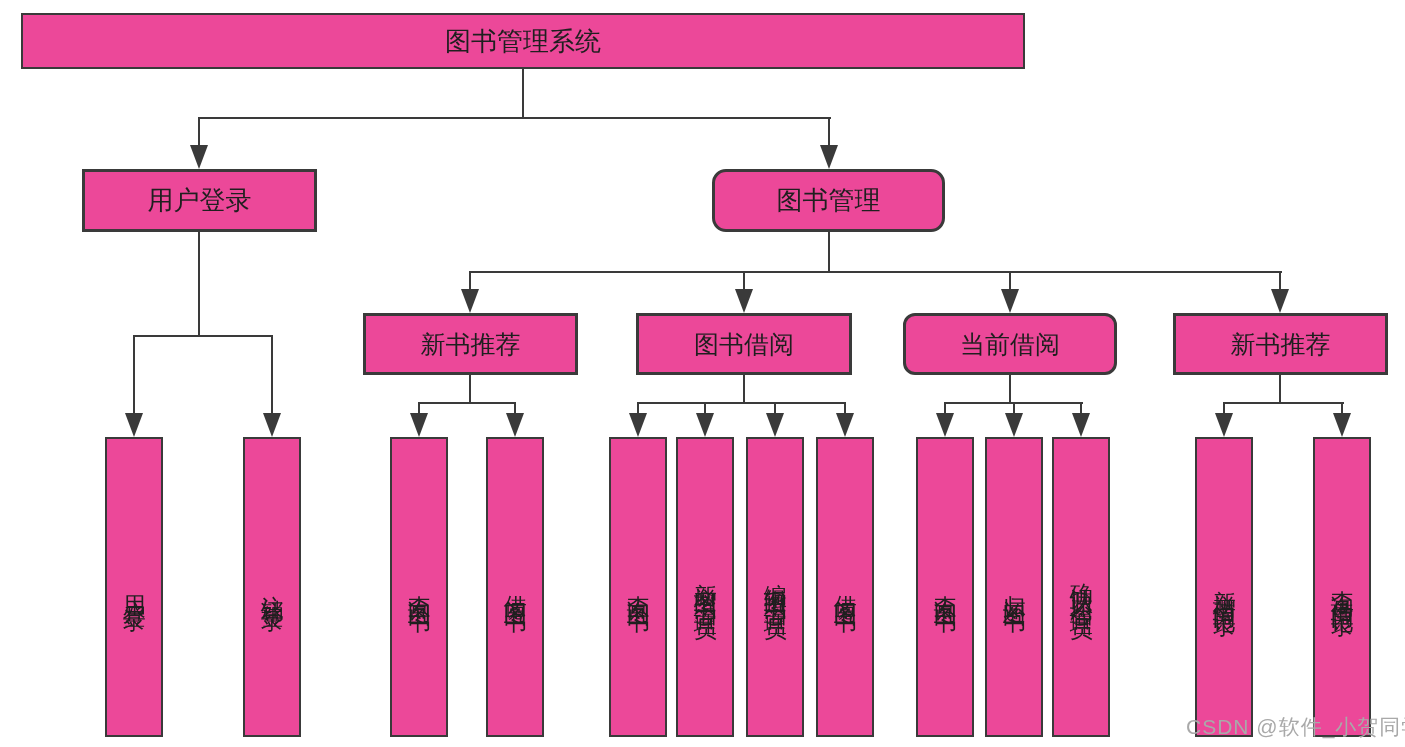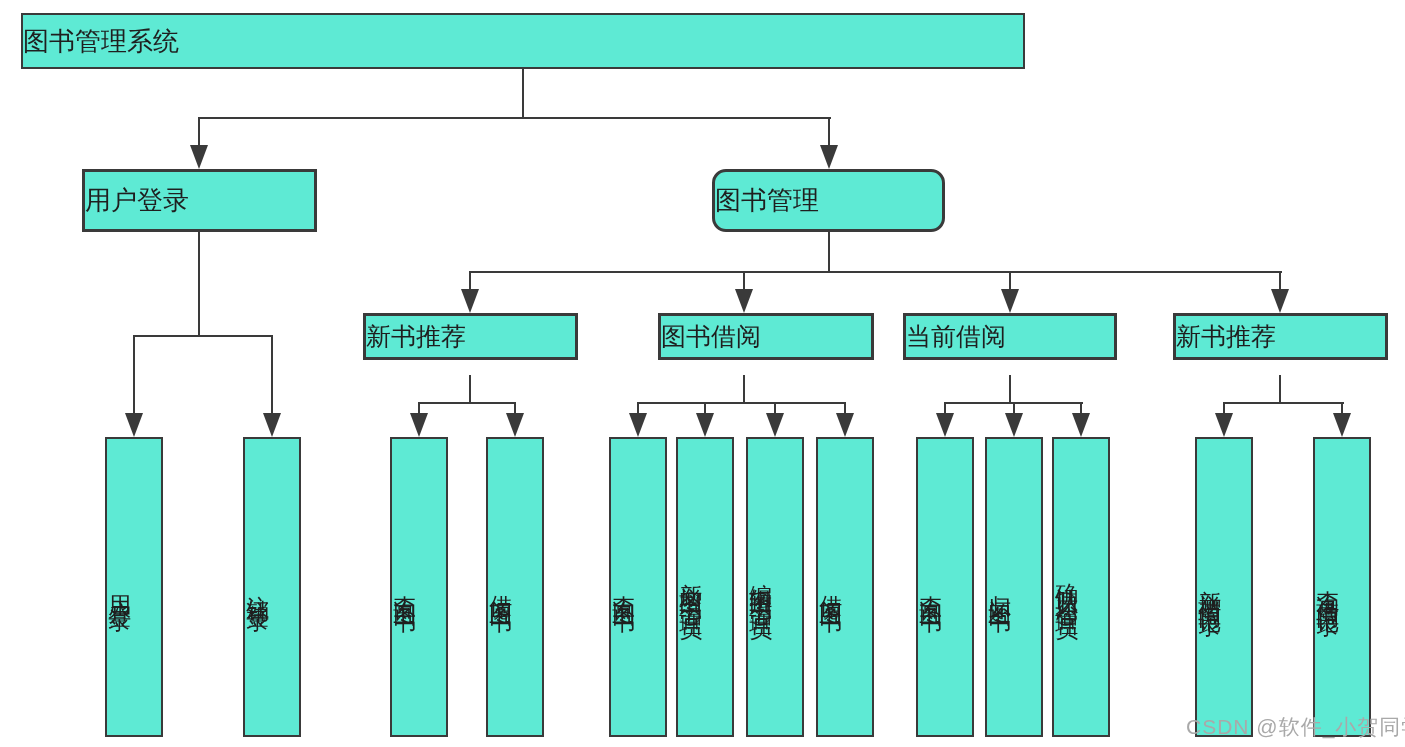--- a/index.html
+++ b/index.html
@@ -10,29 +10,30 @@
     --bg: #ffffff;
   }
   * { margin: 0; padding: 0; box-sizing: border-box; }
   html, body { width: 1405px; height: 747px; background: var(--bg); overflow: hidden; }
   body { font-family: "Liberation Sans", "DejaVu Sans", sans-serif; color: var(--text); }
   #canvas { position: relative; width: 1405px; height: 747px; background: var(--bg); }
 
   
   .node {
     position: absolute;
-    background: #5eead4;
+    background: #ec4899;
     border: 2px solid var(--line);
     display: flex;
     align-items: center;
+    justify-content: center;
     text-align: center;
   }
   .node.lv1 { left: 21px; top: 13px; width: 1004px; height: 56px; font-size: 26px; }
   .node.lv2 { top: 169px; height: 63px; border-width: 3px; font-size: 26px; }
-  .node.lv3 { top: 313px; height: 47px; border-width: 3px; font-size: 25px; }
+  .node.lv3 { top: 313px; height: 62px; border-width: 3px; font-size: 25px; }
   .node.leaf { top: 437px; width: 58px; height: 300px; border-width: 2px; }
   .leaf .vtext {
     writing-mode: vertical-rl;
     text-orientation: mixed;
     font-size: 23px;
     letter-spacing: 5px;
     line-height: 1.1;
     white-space: nowrap;
   }
 
@@ -96,24 +97,24 @@
   <div class="vline" style="left:743px; top:271px; height:20px;"></div>
   <div class="arrowhead" style="left:735px; top:289px;"></div>
   <div class="vline" style="left:1009px; top:271px; height:20px;"></div>
   <div class="arrowhead" style="left:1001px; top:289px;"></div>
   <div class="vline" style="left:1279px; top:271px; height:20px;"></div>
   <div class="arrowhead" style="left:1271px; top:289px;"></div>
 
   <div class="node lv3" style="left:363px; width:215px;">
     <span>新书推荐</span>
   </div>
-  <div class="node lv3" style="left:658px; width:216px;">
+  <div class="node lv3" style="left:636px; width:216px;">
     <span>图书借阅</span>
   </div>
-  <div class="node lv3" style="left:903px; width:214px;">
+  <div class="node lv3" style="left:903px; width:214px;border-radius:12px;">
     <span>当前借阅</span>
   </div>
   <div class="node lv3" style="left:1173px; width:215px;">
     <span>新书推荐</span>
   </div>
 
   <div class="vline" style="left:469px; top:375px; height:28px;"></div>
   <div class="hline" style="left:418px; top:402px; width:98px;"></div>
   <div class="vline" style="left:418px; top:402px; height:14px;"></div>
   <div class="arrowhead" style="left:410px; top:413px;"></div>

